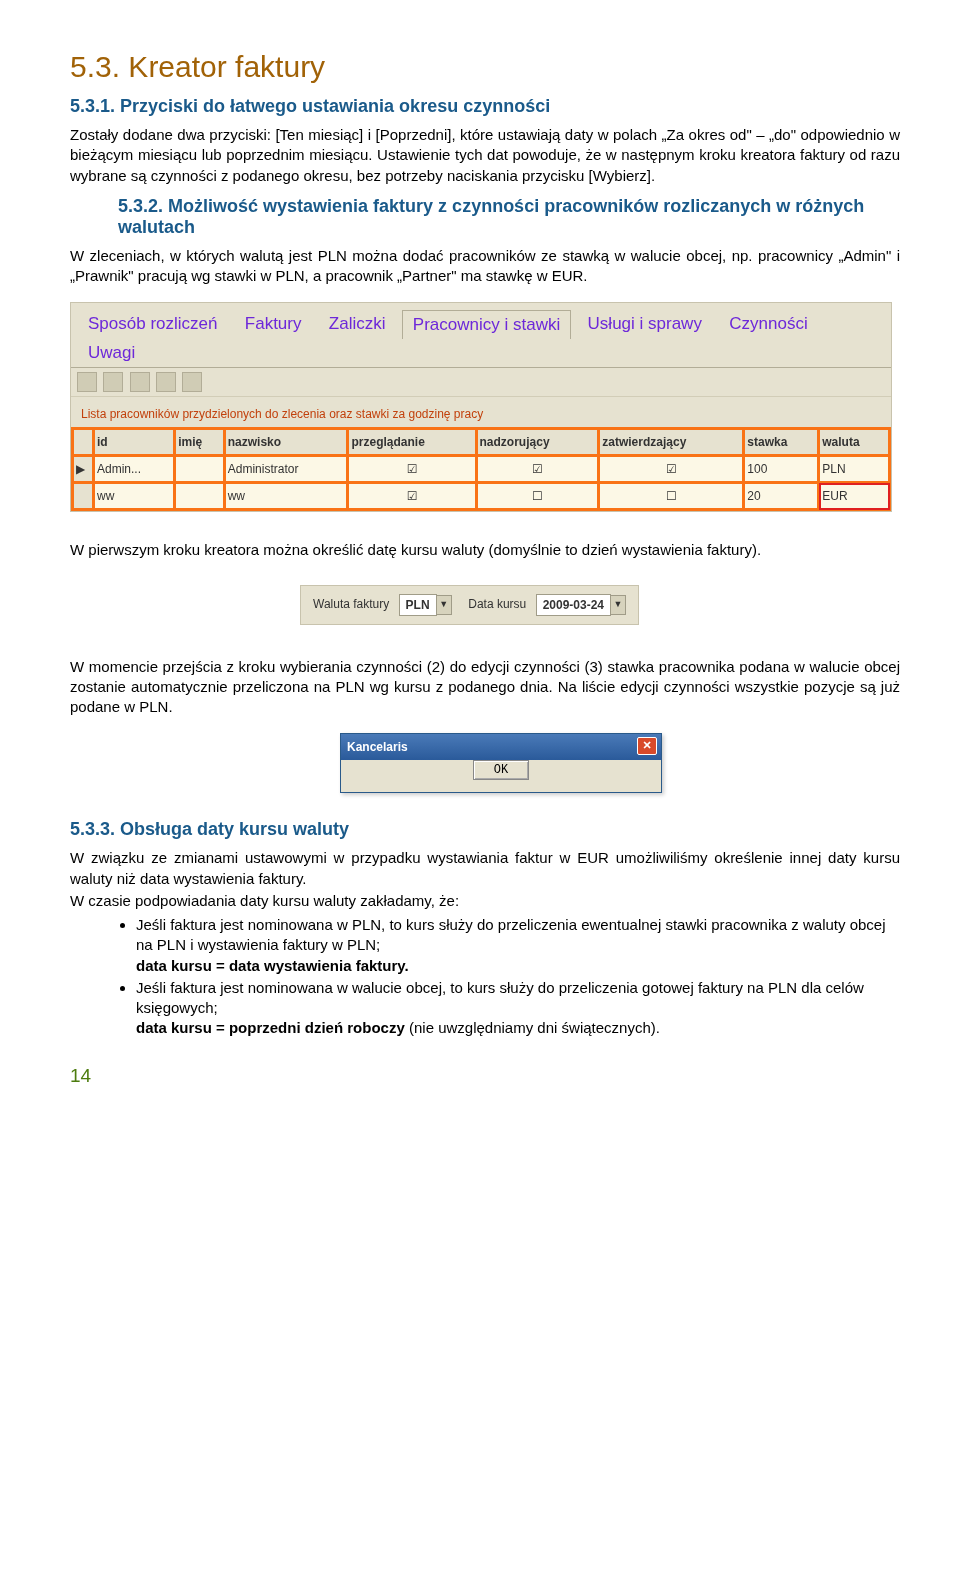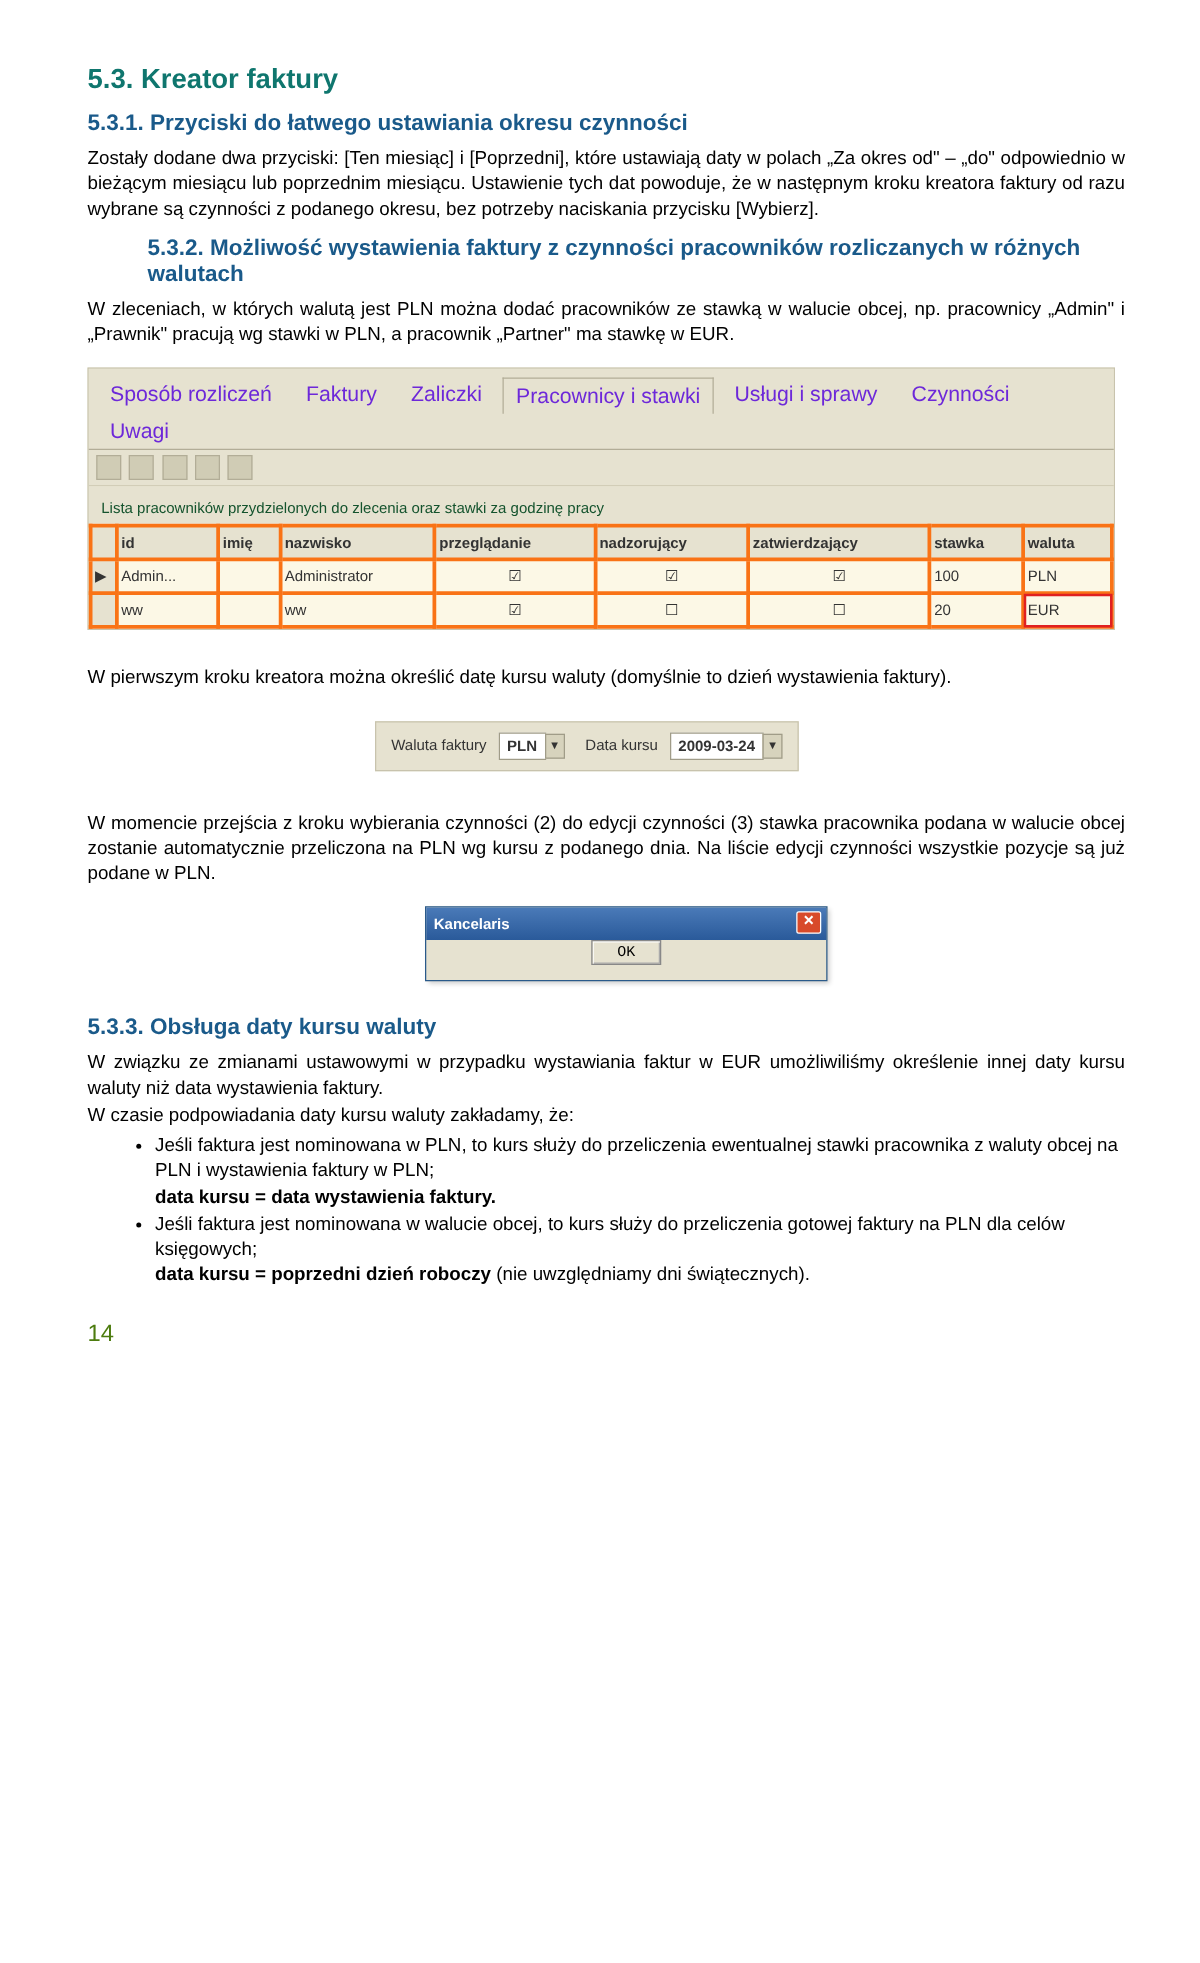--- a/index.html
+++ b/index.html
@@ -6,36 +6,36 @@
     font-family: Verdana, Arial, sans-serif;
     font-size: 15px;
     color: #000;
     background: #fff;
     margin: 0;
     padding: 40px 60px 40px 70px;
     width: 960px;
     box-sizing: border-box;
   }
   h2 {
-    color: #0f766e;
-    font-size: 22px;
-    font-weight: bold;
+    color: #a16207;
+    font-size: 30px;
+    font-weight: normal;
     margin: 10px 0 12px 0;
   }
   h3 {
     color: #1a5a8a;
     font-size: 18px;
     font-weight: bold;
     margin: 6px 0 8px 0;
   }
   h3.indent { margin-left: 48px; }
   p { margin: 6px 0 10px 0; line-height: 1.35; }
   .justify { text-align: justify; }
   ul { margin: 4px 0 10px 0; padding-left: 54px; }
-  li { margin: 2px 0; line-height: 1.35; }
+  li { margin: 2px 12px; line-height: 1.35; }
   b { font-weight: bold; }
   .page-num { text-align: left; font-size: 19px; color: #4d7c0f; margin-top: 26px; }
 
   
   .panel1 {
     background: #e6e2d0;
     border: 1px solid #c8c3ad;
     width: 820px;
     margin: 16px 0 28px 0;
     font-family: Tahoma, Arial, sans-serif;
@@ -73,21 +73,21 @@
     width: 18px;
     height: 18px;
     margin-right: 3px;
     vertical-align: middle;
     background: #d0ccb5;
     border: 1px solid #b2ad97;
   }
   .list-caption {
     padding: 10px 10px 6px 10px;
     font-weight: normal;
-    color: #14532d;
+    color: #c2410c;
     background: #e6e2d0;
     font-size: 12px;
   }
   table.grid {
     border-collapse: collapse;
     width: 100%;
     background: #fff;
     font-size: 12px;
   }
   table.grid th, table.grid td {

